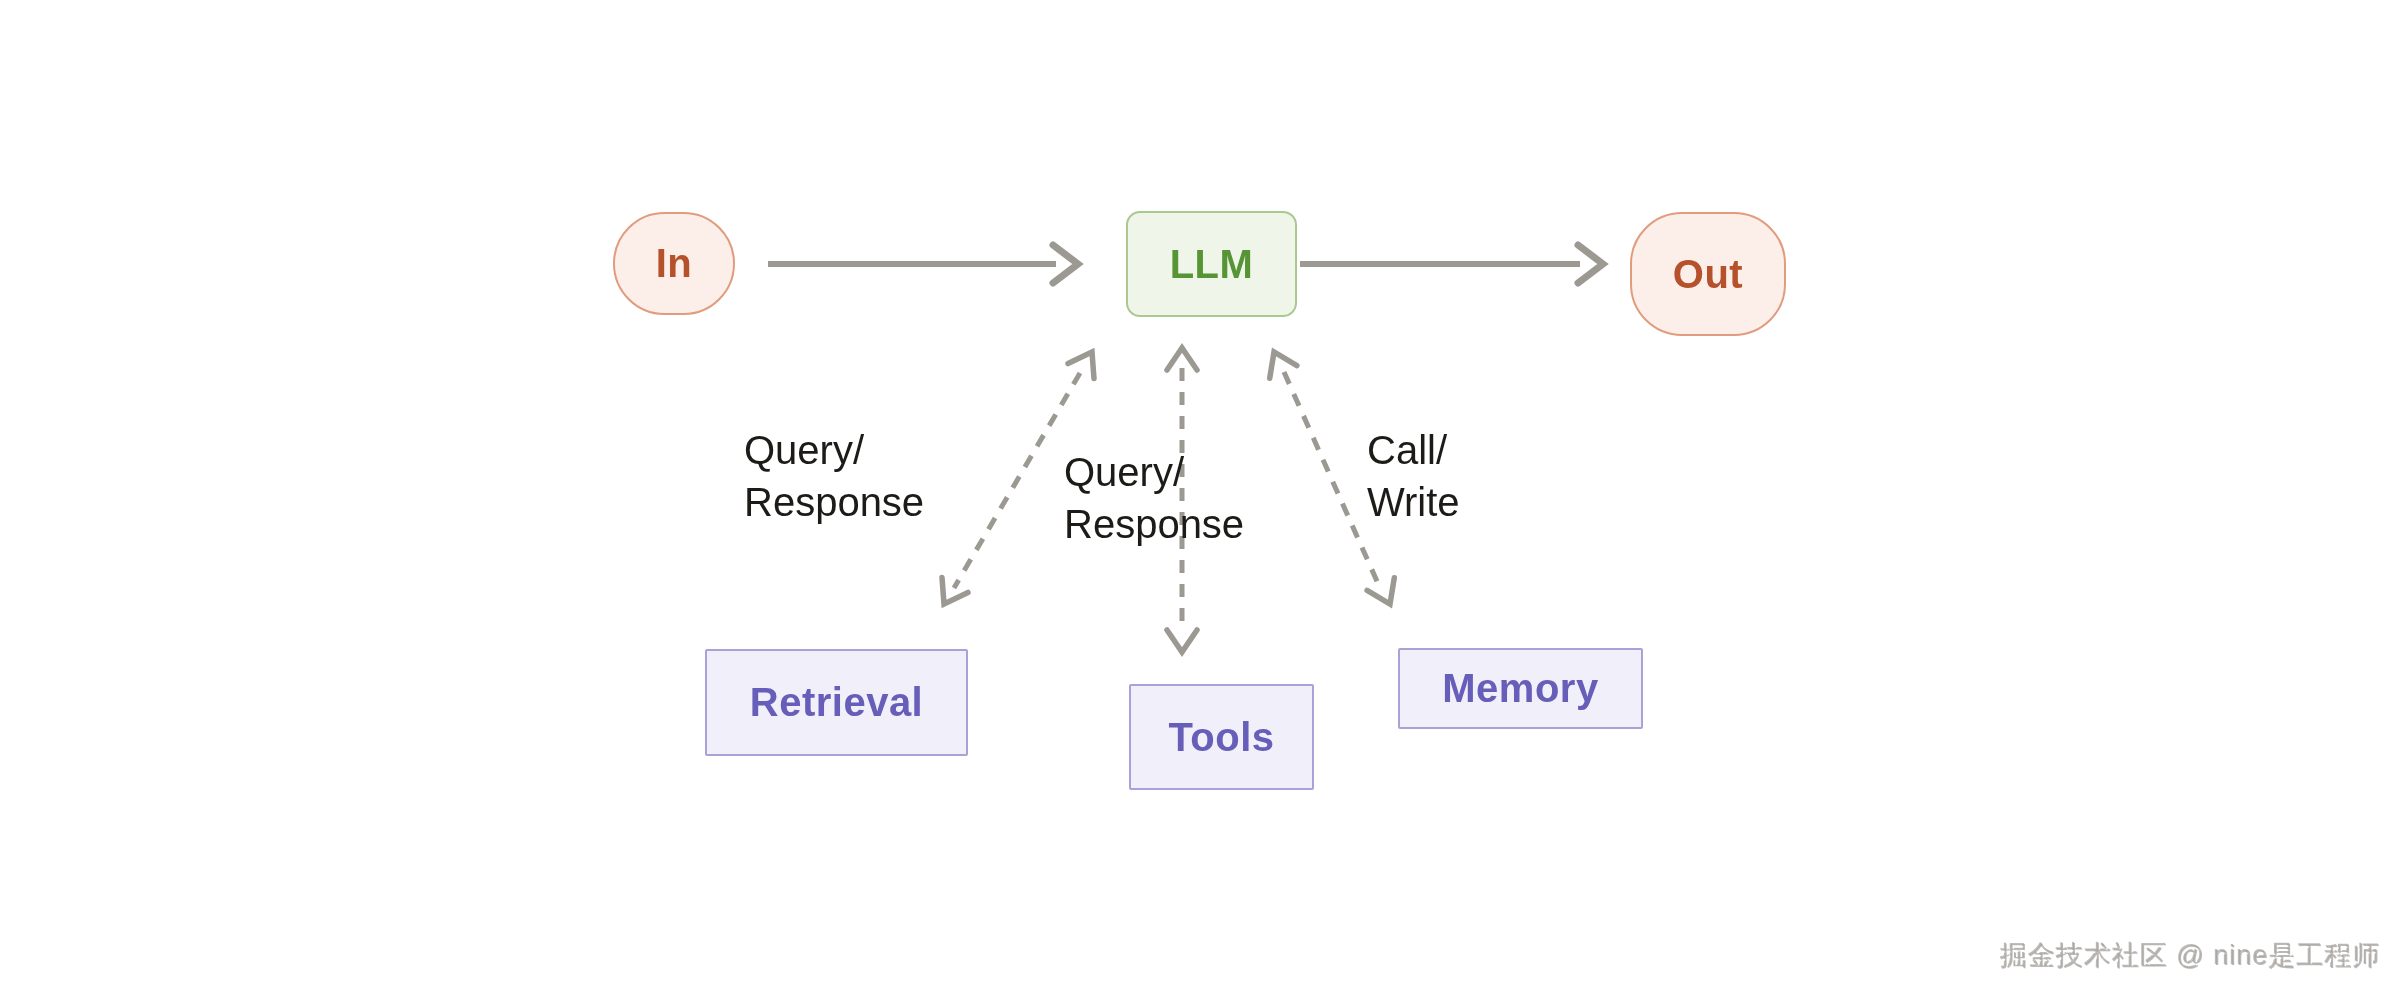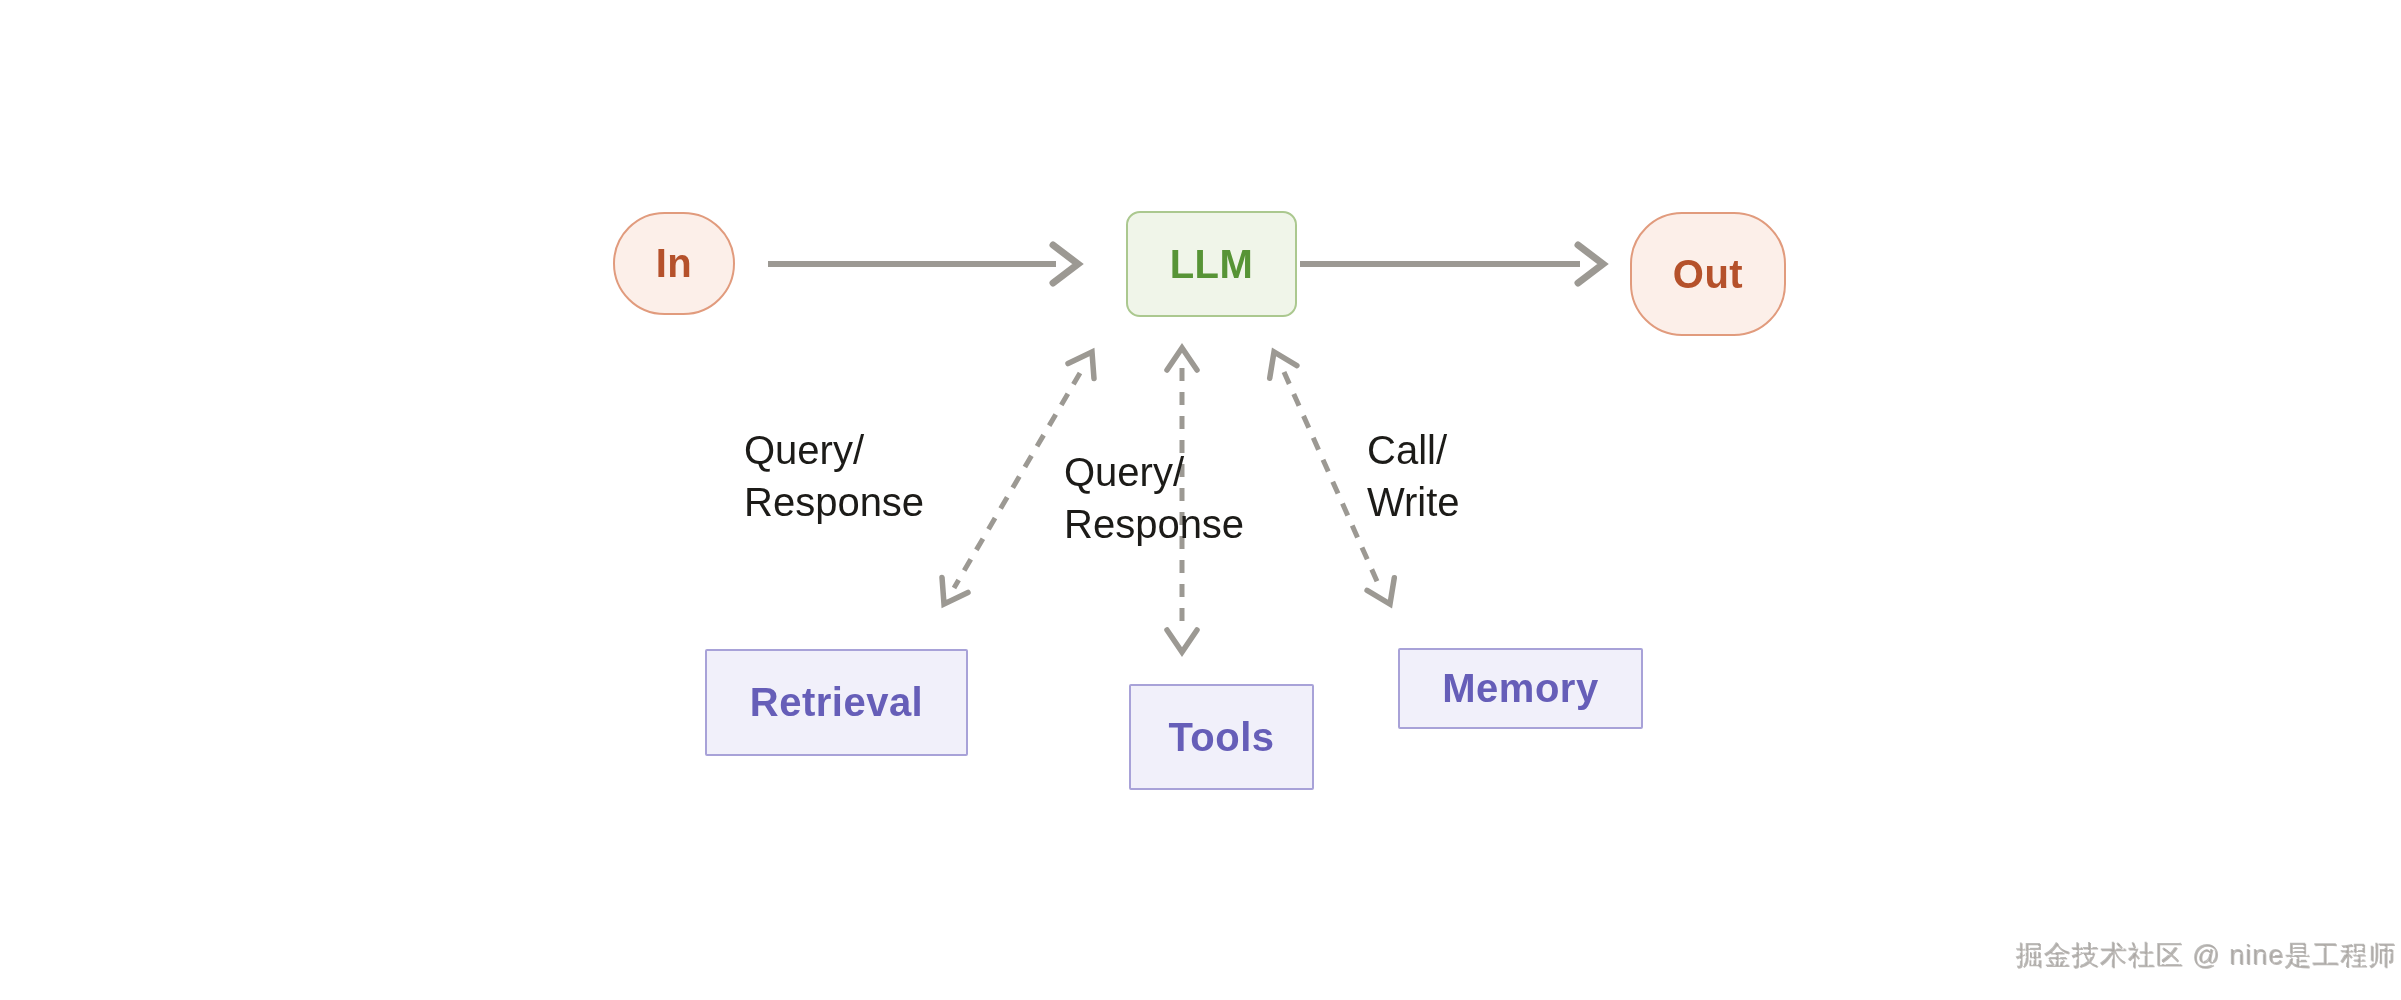--- a/index.html
+++ b/index.html
@@ -40,21 +40,21 @@
   #box-tools{left:1090px; top:684px; width:185px; height:106px;margin-left:39px;}
   #box-memory{left:1398px; top:648px; width:245px; height:81px;}
   .edge-label{
     position:absolute; width:240px; text-align:left;
     color:var(--label-text); font-size:40px; line-height:52px; font-weight:400;
   }
   #label-query{left:744px; top:424px;}
   #label-call{left:1064px; top:446px;}
   #label-read{left:1367px; top:424px;}
   .watermark{
-    position:absolute; right:4px; top:938px;
+    position:absolute; right:20px; top:938px;
     font-size:27px; letter-spacing:1px;
     color:rgba(165,162,158,0.75);
     text-shadow:1.5px 1.5px 0 #ffffff, -1px -1px 0 rgba(110,108,105,0.45);
     text-align:right;
   }
   svg .ln{stroke:var(--arrow); fill:none;}
 </style>
 </head>
 <body>
 

